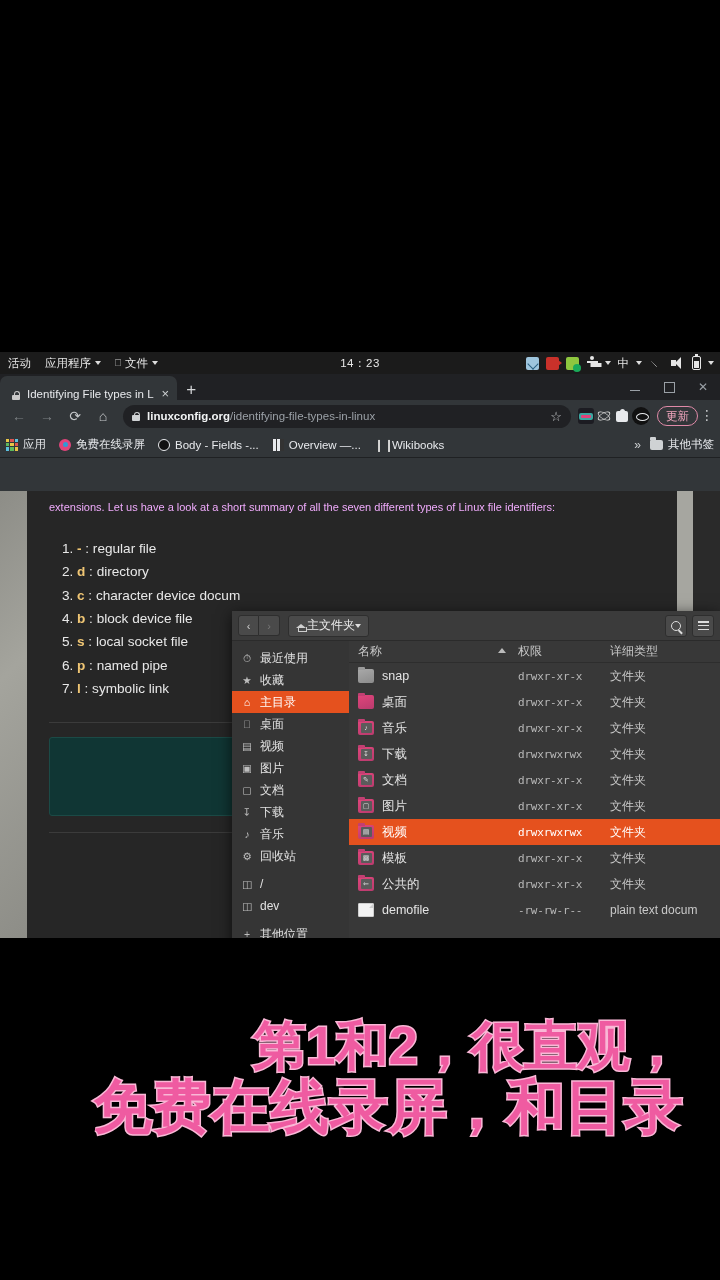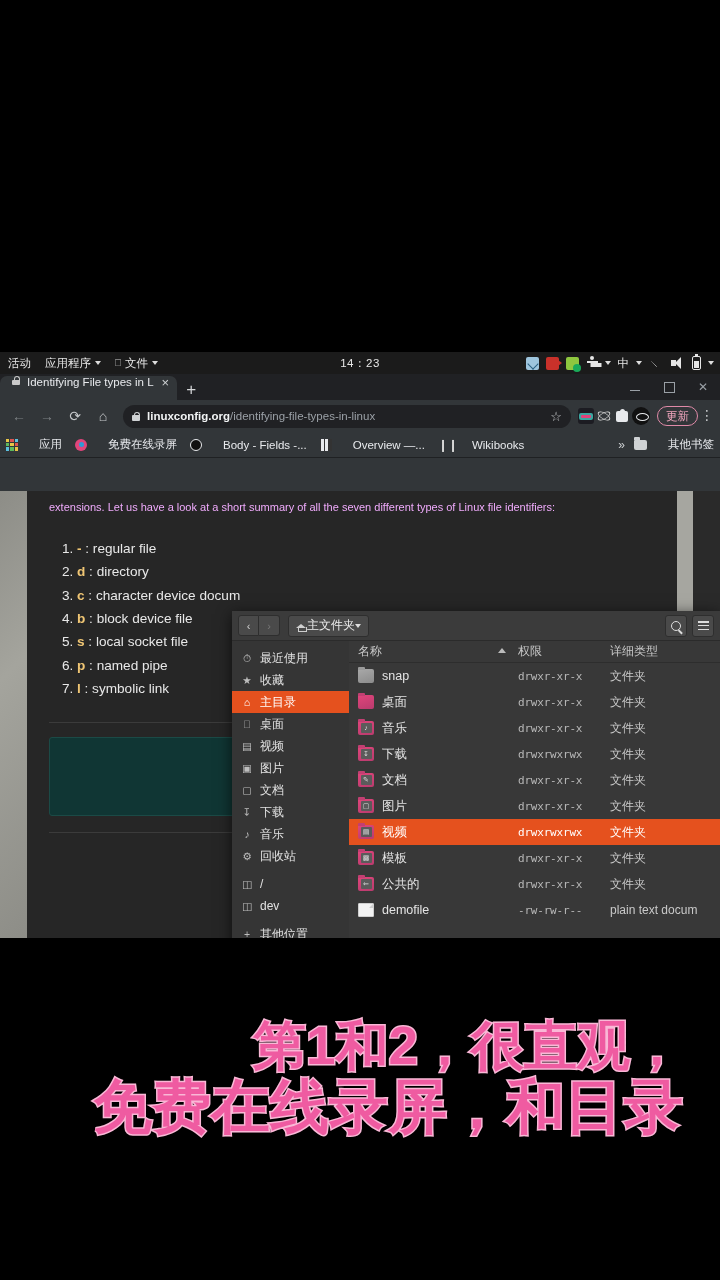--- a/index.html
+++ b/index.html
@@ -41,21 +41,21 @@
   .vol { width:14px;height:12px;position:relative; }
   .vol::before{content:"";position:absolute;left:0;top:3px;width:5px;height:6px;background:#e6e6e6;}
   .vol::after{content:"";position:absolute;left:4px;top:0;border-right:6px solid #e6e6e6;border-top:6px solid transparent;border-bottom:6px solid transparent;}
   .batt { width:9px;height:14px;border:1.5px solid #e6e6e6;border-radius:2px;position:relative;}
   .batt::before{content:"";position:absolute;left:2px;top:-3.5px;width:3px;height:2px;background:#e6e6e6;}
   .batt::after{content:"";position:absolute;left:1px;bottom:1px;right:1px;height:7px;background:#e6e6e6;}
 
   
   .browser { position:absolute; left:0; top:22px; width:720px; height:564px; background:#323639; }
   .tabbar { position:relative; height:26px; background:#202124; display:flex; align-items:flex-end; }
-  .tab { display:flex; align-items:flex-start; gap:7px; height:24px; padding:0 7px 0 12px; background:#323639;
+  .tab { display:flex; align-items:flex-end; gap:7px; height:24px; padding:0 7px 0 12px; background:#323639;
      border-radius:7px 7px 0 0; font-size:11.5px; color:#e8eaed; max-width:200px; }
   .tab .lock { width:8px;height:9px;position:relative;flex:none; }
   .tab .lock::before{content:"";position:absolute;left:0;bottom:0;width:8px;height:5.5px;background:#c9c9c9;border-radius:1px;}
   .tab .lock::after{content:"";position:absolute;left:1.8px;top:0;width:4.4px;height:4.4px;border:1.4px solid #c9c9c9;border-bottom:none;border-radius:3px 3px 0 0;}
   .tab-title { white-space:nowrap; overflow:hidden; text-overflow:clip; }
   .tab-close { font-size:13px; color:#cfd2d4; line-height:1; padding:0 1px; }
   .newtab { font-size:17px; color:#d4d6d8; margin-left:9px; line-height:1; padding-bottom:2px; }
   .wincontrols { position:absolute; right:0; top:0; height:26px; display:flex; align-items:center; gap:0; }
   .wc { width:34px; height:26px; display:flex; align-items:center; justify-content:center; color:#9aa0a6; font-size:12px; }
   .wc.min::after{content:"";width:10px;height:1px;background:#9aa0a6;margin-top:7px;}
@@ -84,21 +84,21 @@
   .ext-puzzle::before{content:"";position:absolute;left:2px;top:3px;width:12px;height:11px;background:#e8eaed;border-radius:2px;}
   .ext-puzzle::after{content:"";position:absolute;left:5.5px;top:0.5px;width:5px;height:5px;border-radius:50%;background:#e8eaed;}
   .ext-avatar { width:18px;height:18px;border-radius:50%;background:#111;position:relative;flex:none;}
   .ext-avatar::after{content:"";position:absolute;left:3.5px;top:6px;width:11px;height:6px;border:1.6px solid #e8eaed;border-radius:50%;}
   .update-pill { height:20px; border:1px solid #e08aa8; border-radius:11px; color:#f0a5bd;
       display:flex; align-items:center; padding:0 8px; font-size:11.5px; margin-left:5px; }
   .kebab { color:#c5c8ca; font-size:14px; line-height:.8; width:14px; text-align:center; letter-spacing:0; }
 
   .bookmarks { height:26px; background:#323639; display:flex; align-items:center; padding:0 6px; gap:13px;
       font-size:11.5px; color:#e8eaed; border-bottom:1px solid #1f2123; position:relative; }
-  .bm { display:flex; align-items:center; gap:21px; white-space:nowrap; }
+  .bm { display:flex; align-items:center; gap:5px; white-space:nowrap; }
   .bm-grid { width:12px;height:12px;display:grid;grid-template-columns:repeat(3,1fr);gap:1px;flex:none; }
   .bm-grid i { display:block; }
   .bm-dot { width:12px;height:12px;border-radius:50%;background:#e0457b;position:relative;flex:none; }
   .bm-dot::after{content:"";position:absolute;left:3.5px;top:3.5px;width:5px;height:5px;border-radius:50%;background:#2e9bd6;}
   .bm-circ { width:12px;height:12px;border-radius:50%;background:#111;border:1.4px solid #e8eaed;flex:none; }
   .bm-book { width:12px;height:12px;background:#e8eaed;flex:none;
       background-image:linear-gradient(90deg,#333 0 1.5px,transparent 1.5px 4px,#333 4px 5.5px,transparent 5.5px 8px,#333 8px 9.5px); }
   .bm-wiki { width:13px;height:12px;flex:none;color:#d6d6d6;font-size:12px;line-height:1; }
   .bm-more { color:#cfd2d4; font-size:12px; }
   .bm-folder { width:13px;height:10px;background:#cfd2d4;border-radius:1px 2px 2px 2px;position:relative;flex:none; }

